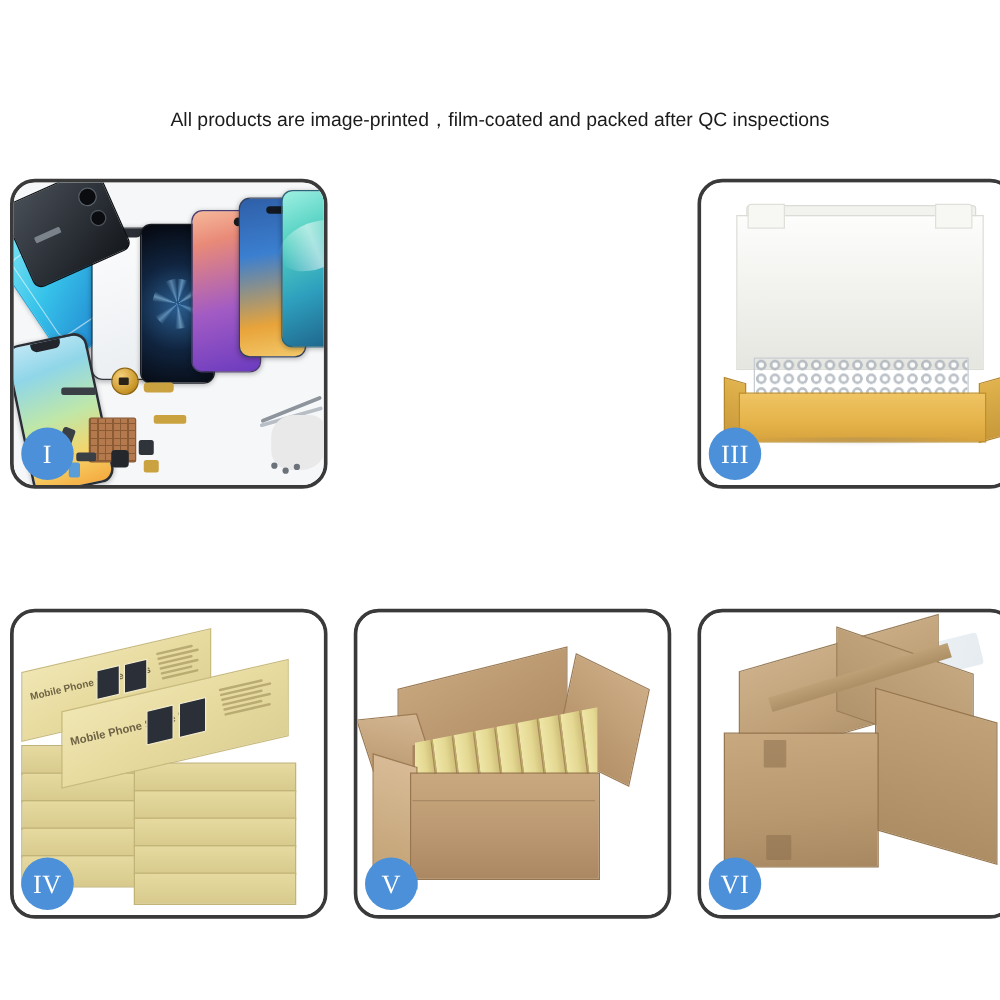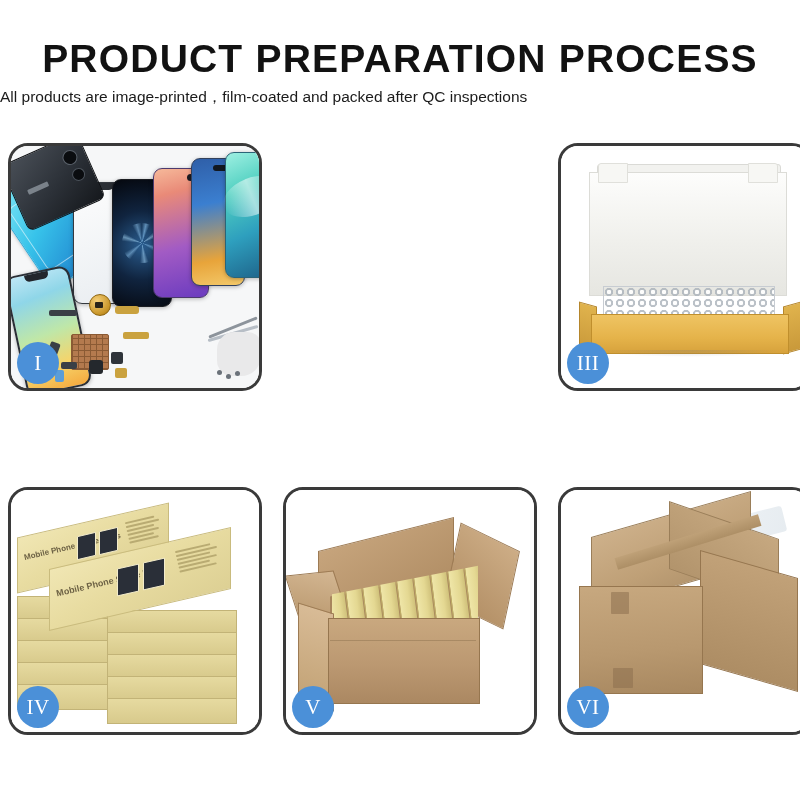--- a/index.html
+++ b/index.html
@@ -18,21 +18,21 @@
     text-align:center;
     font-size:39px;
     font-weight:700;
     letter-spacing:1.2px;
     color:#121212;
     line-height:46px;
     white-space:nowrap;
   }
   .subtitle{
     position:absolute;left:0;top:87px;width:800px;
-    text-align:left;
+    text-align:center;
     font-size:15.5px;
     font-weight:400;
     color:#1b1b1b;
     line-height:20px;
     white-space:nowrap;
   }
 
   
   .grid{position:absolute;left:0;top:143px;width:800px;height:600px;}
   .panel{
@@ -385,21 +385,20 @@
     background:linear-gradient(120deg,rgba(235,240,244,.9),rgba(210,220,228,.55));
     transform:rotate(-14deg);border-radius:3px;
   }
 </style>
 </head>
 <body>
 
 <div class="page">
 
   <div class="header">
-    <div class="title">PRODUCT PREPARATION PROCESS</div>
     <div class="subtitle">All products are image-printed，film-coated and packed after QC inspections</div>
   </div>
 
   <div class="grid">
 
     <div class="panel p1">
       <div class="inner">
         <div class="scene1">
           <div class="phone ph-blue-film"></div>
           <div class="phone ph-glass"></div>

